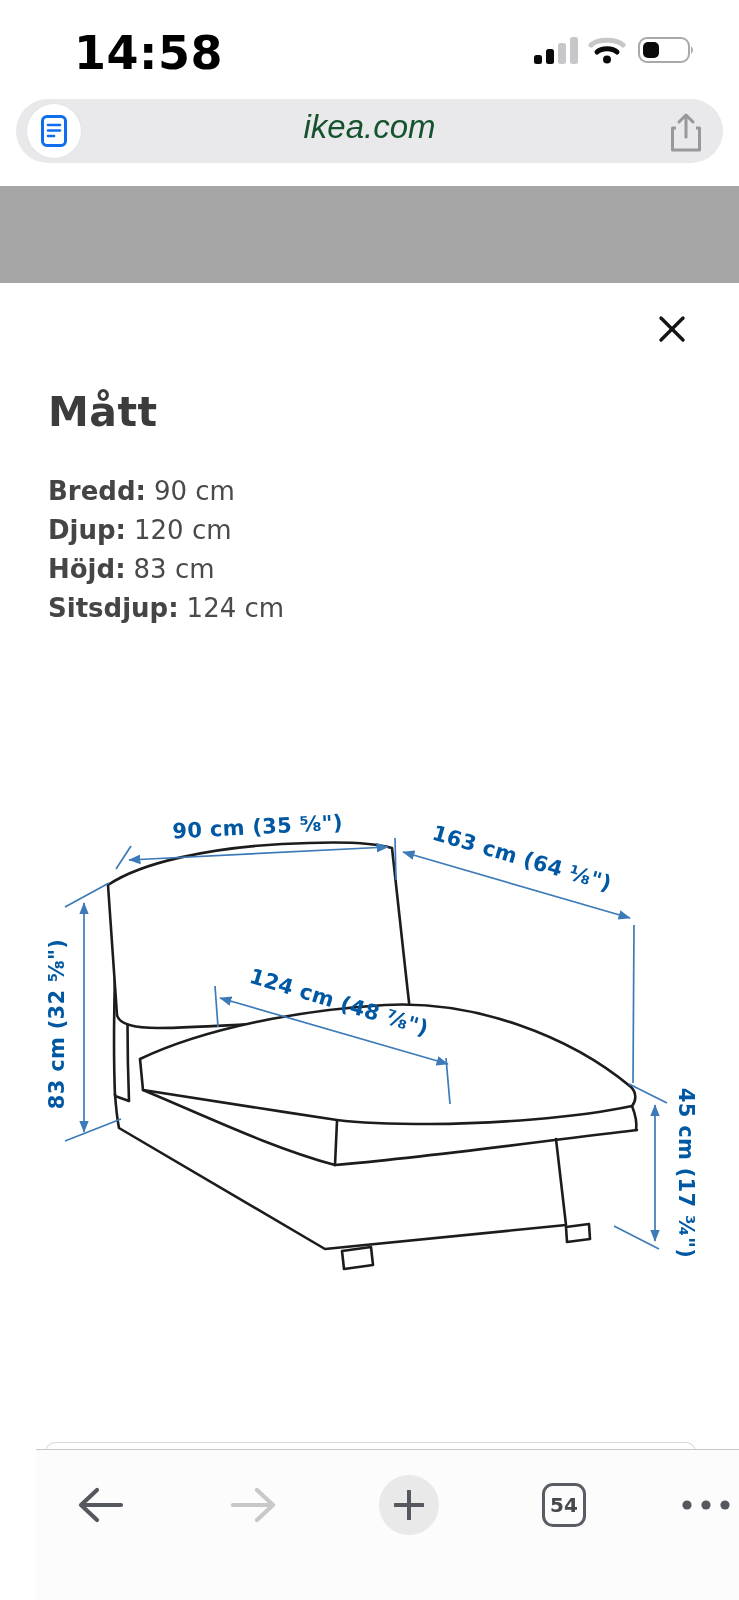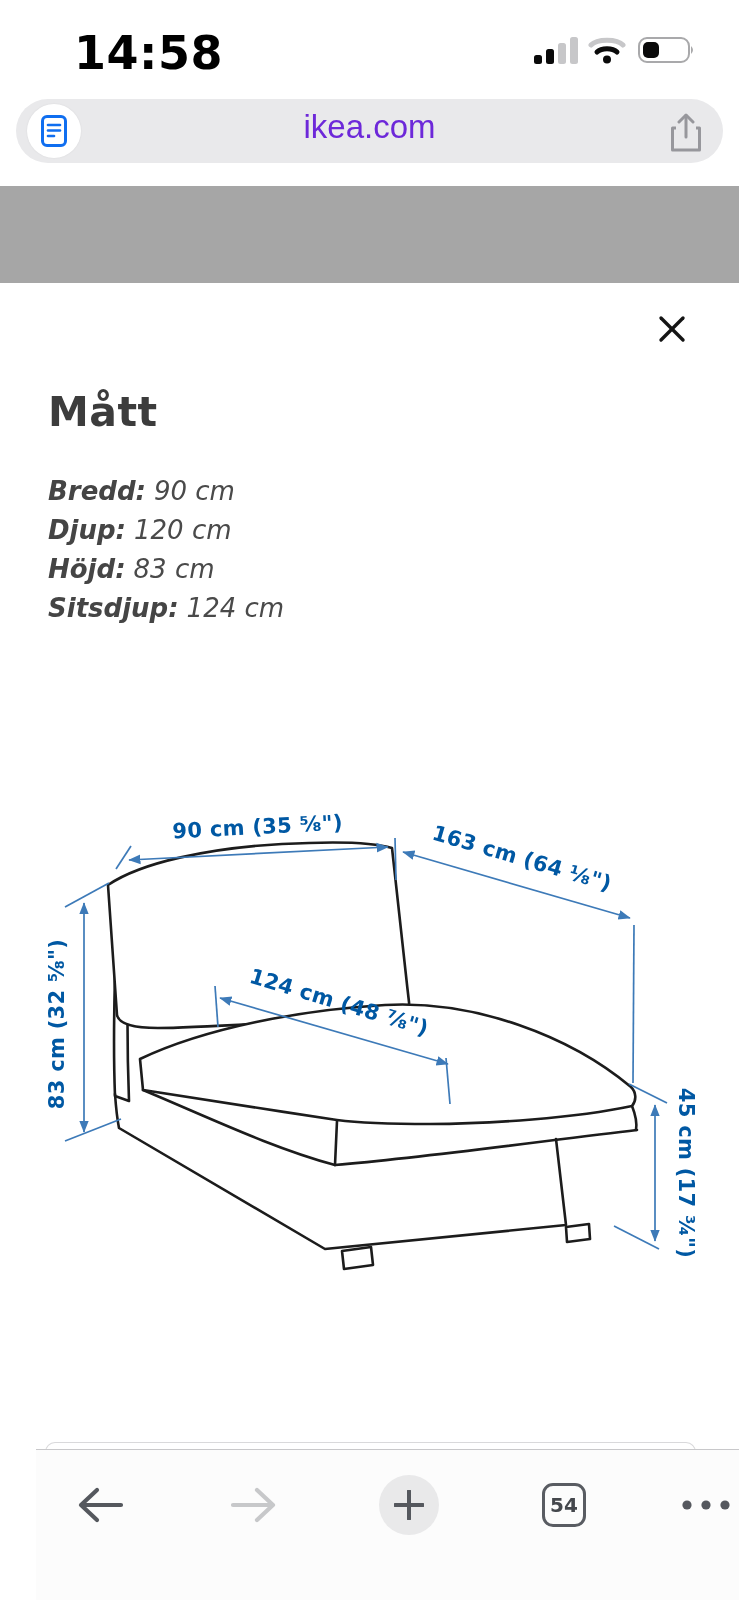--- a/index.html
+++ b/index.html
@@ -18,32 +18,32 @@
   .sig{left:534px;top:36px;}
   .wifi{left:588px;top:36px;}
   .batt{left:638px;top:36px;}
 
   
   .addr-wrap{left:0;top:92px;width:739px;height:94px;background:#ffffff;}
   .addr-pill{left:16px;top:7px;width:707px;height:64px;border-radius:32px;background:#e9e9eb;}
   .reader-circle{left:11px;top:5px;width:54px;height:54px;border-radius:50%;background:#ffffff;
     display:flex;align-items:center;justify-content:center;box-shadow:0 0 2px rgba(0,0,0,.08);}
   .addr-url{left:0;top:0;width:707px;height:56px;display:flex;align-items:center;justify-content:center;
-    font-size:33px;color:#6d28d9;}
+    font-size:33px;color:#14532d;font-style:italic;}
   .share-btn{left:648px;top:12px;width:44px;height:44px;display:flex;align-items:center;justify-content:center;}
 
   
   .backdrop{left:0;top:186px;width:739px;height:97px;background:#a6a6a6;}
 
   
   .sheet{left:0;top:283px;width:739px;height:1166px;background:#ffffff;border-radius:16px 16px 0 0;padding-left:31px;}
   .close-btn{left:648px;top:305px;width:48px;height:48px;display:flex;align-items:center;justify-content:center;}
   .sheet-title{left:48px;top:388px;font-size:41px;font-weight:bold;color:#3c3c3c;letter-spacing:.5px;
     font-family:"DejaVu Sans","Liberation Sans",sans-serif;}
-  .meas-list{left:48px;top:472px;width:500px;font-style:italic;}
+  .meas-list{left:48px;top:472px;width:500px;}
   .meas-row{font-size:26px;line-height:39px;color:#4a4a4a;
     font-family:"DejaVu Sans","Liberation Sans",sans-serif;}
   .meas-label{font-weight:bold;color:#454545;}
   .meas-value{margin-left:8px;}
 
   
   .diagram{left:30px;top:788px;width:680px;height:500px;}
   .dim-text{font-family:"DejaVu Sans","Liberation Sans",sans-serif;font-weight:bold;
     font-size:21px;fill:#0058a3;letter-spacing:.3px;}
 

